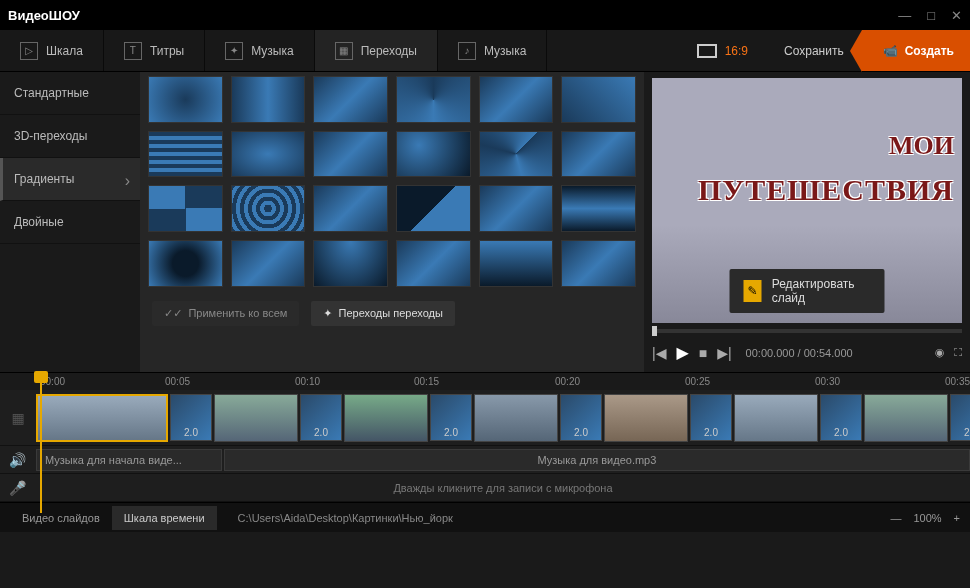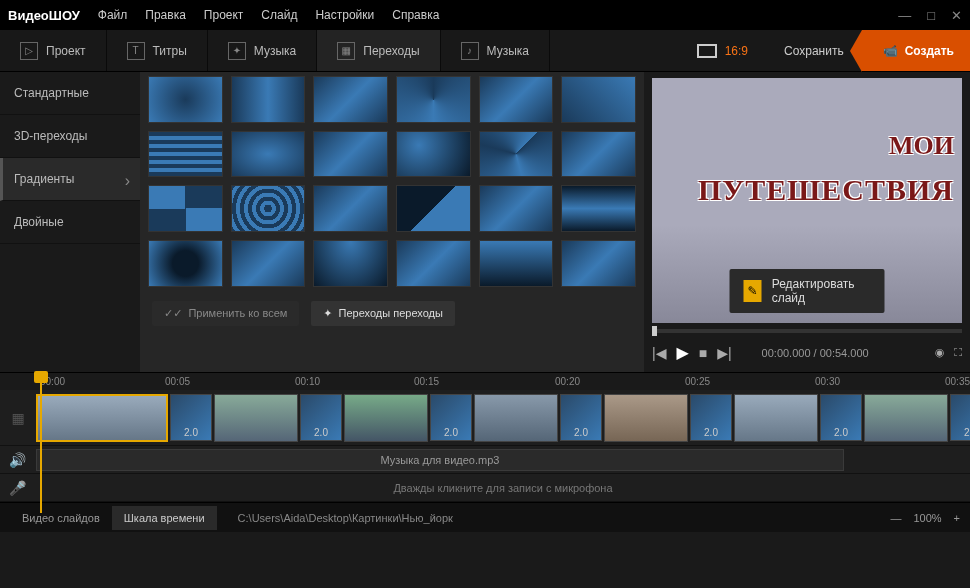--- a/index.html
+++ b/index.html
@@ -35,21 +35,21 @@
 .preview{width:326px;background:#1a1a1a;padding:6px 8px;display:flex;flex-direction:column}
 .preview-img{flex:1;background:linear-gradient(to bottom,#aab 0%,#aab 60%,#889 100%);position:relative;overflow:hidden}
 .preview-text{position:absolute;right:8px;top:55px;font-family:serif;font-weight:bold;color:#7a1818;font-size:26px;line-height:1;text-shadow:1px 1px 0 #fff,-1px -1px 0 #fff,1px -1px 0 #fff,-1px 1px 0 #fff}
 .preview-text2{position:absolute;right:8px;top:95px;font-family:serif;font-weight:bold;color:#7a1818;font-size:30px;text-shadow:1px 1px 0 #fff,-1px -1px 0 #fff,1px -1px 0 #fff,-1px 1px 0 #fff;letter-spacing:1px}
 .edit-slide{position:absolute;bottom:10px;left:50%;transform:translateX(-50%);background:#2a2a2a;color:#ddd;padding:8px 14px;display:flex;align-items:center;gap:10px;font-size:12px;border-radius:2px;cursor:pointer}
 .edit-icon{width:22px;height:22px;background:#e6a800;display:flex;align-items:center;justify-content:center;color:#000;font-size:12px}
 .scrub{height:4px;background:#333;margin:6px 0;position:relative}
 .scrub::before{content:"";position:absolute;left:0;width:5px;height:10px;background:#ccc;top:-3px}
 .controls{display:flex;align-items:center;gap:10px;padding:4px 0;color:#aaa;font-size:11px}
 .play-btn{cursor:pointer;font-size:14px}
-.time{font-size:11px;color:#999;margin-left:20px}
+.time{font-size:11px;color:#999;margin-left:4px}
 .ctrl-right{margin-left:auto;display:flex;gap:10px}
 .timeline-ruler{height:18px;background:#1a1a1a;display:flex;align-items:center;padding-left:40px;font-size:10px;color:#888;position:relative;border-top:1px solid #000}
 .ruler-mark{position:absolute}
 .playhead{position:absolute;left:40px;top:0;width:2px;height:140px;background:#e6a800;z-index:5}
 .playhead::before{content:"";position:absolute;top:-2px;left:-6px;width:14px;height:12px;background:#e6a800;border-radius:2px}
 .timeline{background:#1e1e1e;position:relative}
 .track{display:flex;align-items:center;height:56px;border-bottom:1px solid #111}
 .track-icon{width:36px;display:flex;align-items:center;justify-content:center;color:#555;font-size:14px}
 .track-content{flex:1;display:flex;align-items:center;height:100%;gap:2px;padding:4px 0;overflow:hidden}
 .clip{height:48px;background:#2a2a2a;border:1px solid #444;position:relative;flex-shrink:0}
@@ -65,39 +65,31 @@
 .footer-tab{padding:6px 12px;cursor:pointer}
 .footer-tab.active{background:#2a2a2a;color:#ccc}
 .footer-path{margin-left:21px;color:#888}
 .zoom{margin-left:auto;display:flex;align-items:center;gap:12px}
 </style>
 </head>
 <body>
 
 <div class="titlebar">
   <span class="logo"><span>Видео</span><span style="color:#fff">ШОУ</span></span>
-  <div class="menu">
-    <span class="menu-item">Файл</span>
-    <span class="menu-item">Правка</span>
-    <span class="menu-item">Проект</span>
-    <span class="menu-item">Слайд</span>
-    <span class="menu-item">Настройки</span>
-    <span class="menu-item">Справка</span>
-  </div>
   <div class="wincontrols">
     <span>—</span>
     <span>□</span>
     <span>✕</span>
   </div>
 </div>
 
 <div class="toolbar">
   <div class="tab">
       <span class="tab-icon">▷</span>
-      <span>Проект</span>
+      <span>Шкала</span>
     </div>
   <div class="tab">
       <span class="tab-icon">T</span>
       <span>Титры</span>
     </div>
   <div class="tab">
       <span class="tab-icon">✦</span>
       <span>Музыка</span>
     </div>
   <div class="tab active">
@@ -244,20 +236,21 @@
           <div class="clip-img2" style="background:linear-gradient(#8a9,#567)"></div>
         </div>
       <div class="clip clip-trans">
           <span>2.0</span>
         </div>
     </div>
   </div>
   <div class="track audio-track">
     <div class="track-icon">🔊</div>
     <div class="track-content">
+      <div class="audio-clip" style="width:200px">Музыка для начала виде...</div>
       <div class="audio-clip" style="width:808px;text-align:center">Музыка для видео.mp3</div>
     </div>
   </div>
   <div class="track mic-track">
     <div class="track-icon">🎤</div>
     <div class="mic-hint">Дважды кликните для записи с микрофона</div>
   </div>
 </div>
 
 <div class="footer">

